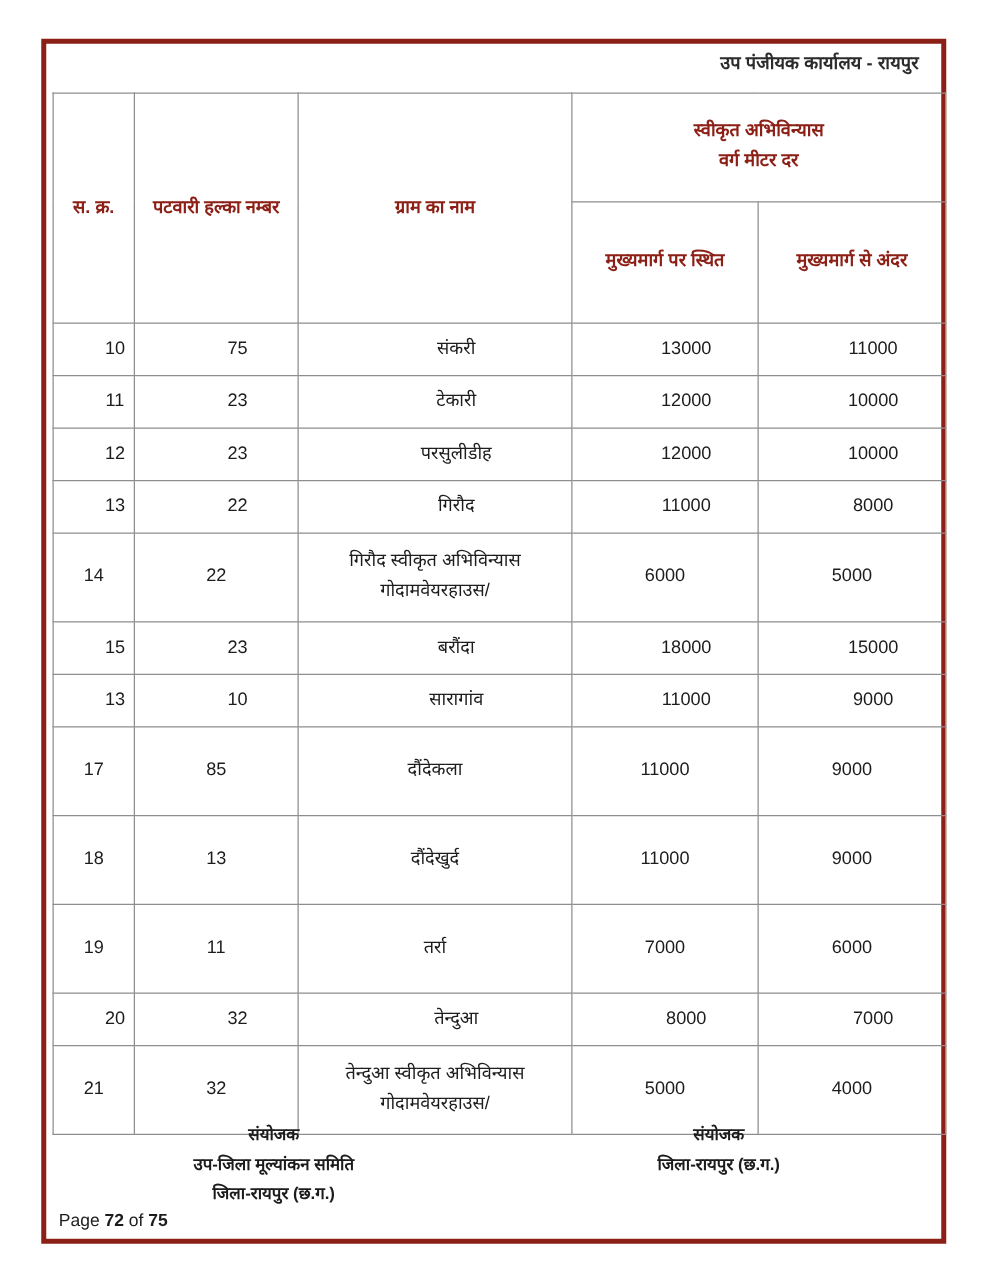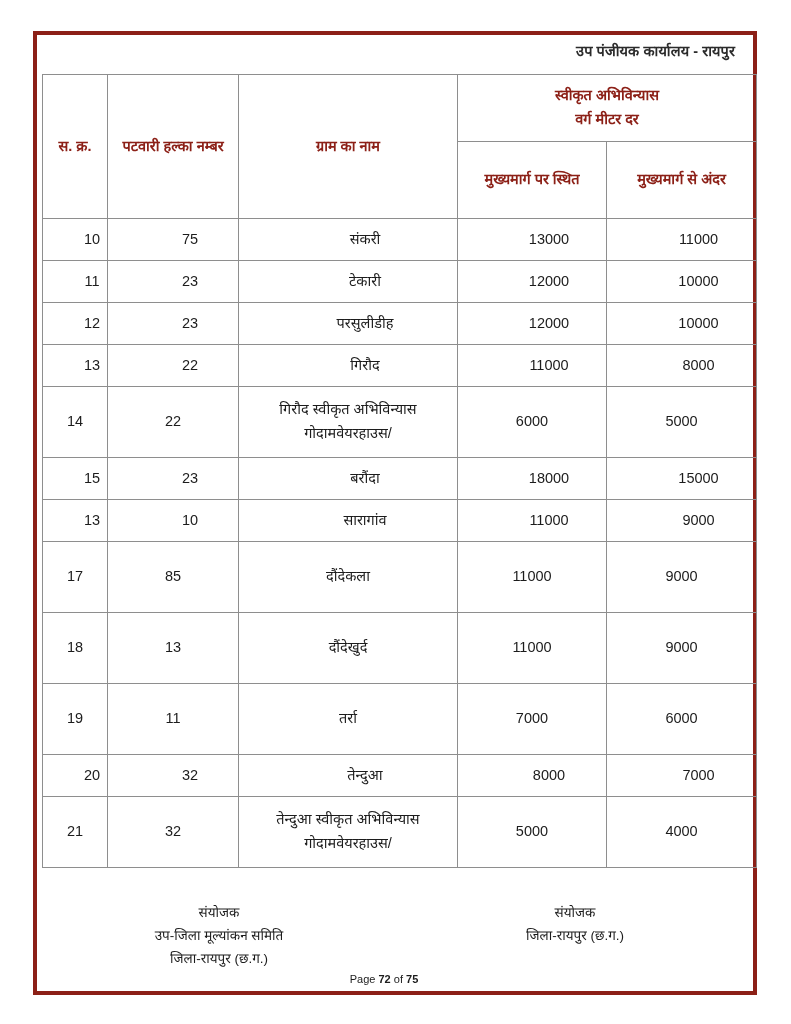--- a/index.html
+++ b/index.html
@@ -83,21 +83,21 @@
   col.c2 { width: 131px; }
   col.c3 { width: 219px; }
   col.c4 { width: 149px; }
   col.c5 { width: 150px; }
 
   table.rate-table thead th {
     color: #8c2017;
     font-weight: 700;
     font-size: 14.5px;
     line-height: 1.62;
-    padding: 4px 4px;
+    padding: 14px 4px;
   }
   th.h-sno   { height: 126px; }
   th.h-patwari,
   th.h-gram  { height: 126px; }
   th.h-group { height: 58px; }
   th.h-sub   { height: 68px; }
 
   table.rate-table tbody td {
     color: #1c1c1c;
     font-size: 14.5px;
@@ -124,29 +124,29 @@
   .sig-row {
     display: flex;
     justify-content: space-between;
     align-items: flex-start;
   }
   .sig-block {
     text-align: center;
     color: #1c1c1c;
     font-size: 13.5px;
     line-height: 1.72;
-    font-weight: 400;
+    font-weight: 700;
   }
   .sig-block.left  { width: 300px; margin-left: 22px; }
   .sig-block.right { width: 300px; margin-right: 14px; }
   .sig-block .ln { display: block; white-space: nowrap; }
 
   .page-number {
-    text-align: center;
-    font-size: 11px;
+    text-align: left;
+    font-size: 14px;
     color: #1c1c1c;
     padding-right: 18px;
     margin-top: 0px;
     line-height: 1.5;
   }
   .page-number b { font-weight: 700; }
 </style>
 </head>
 <body>
 

